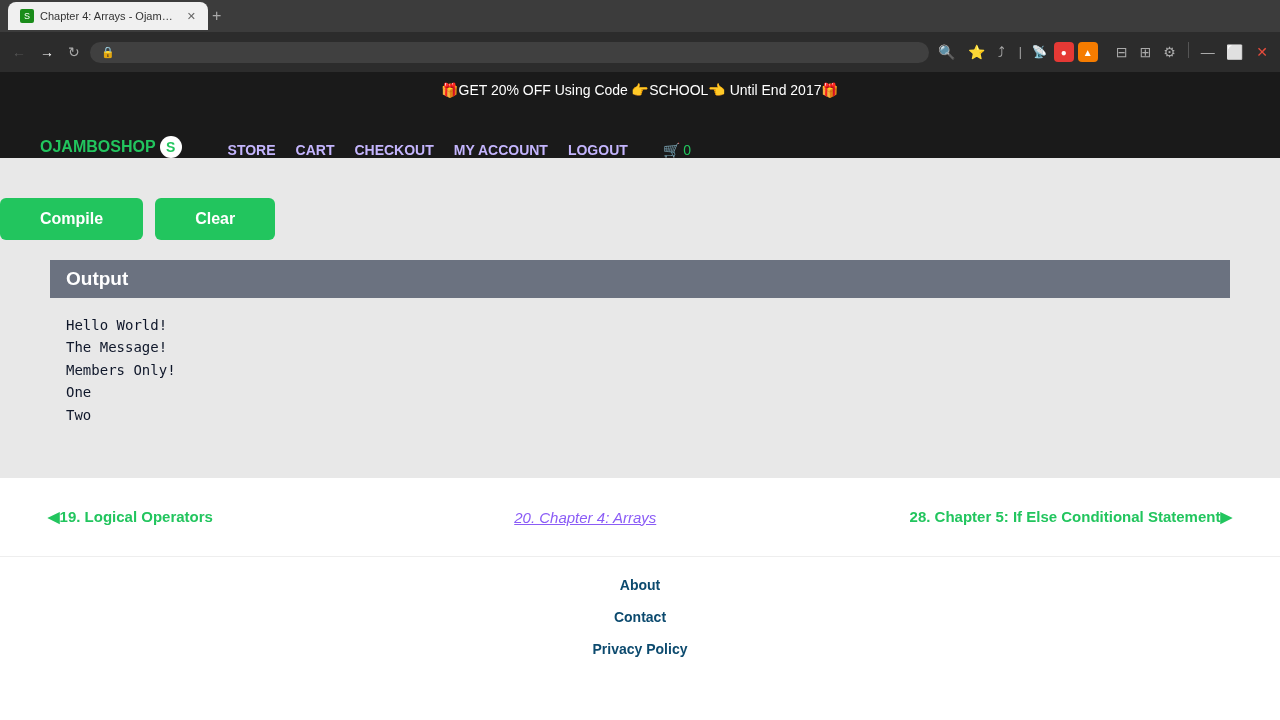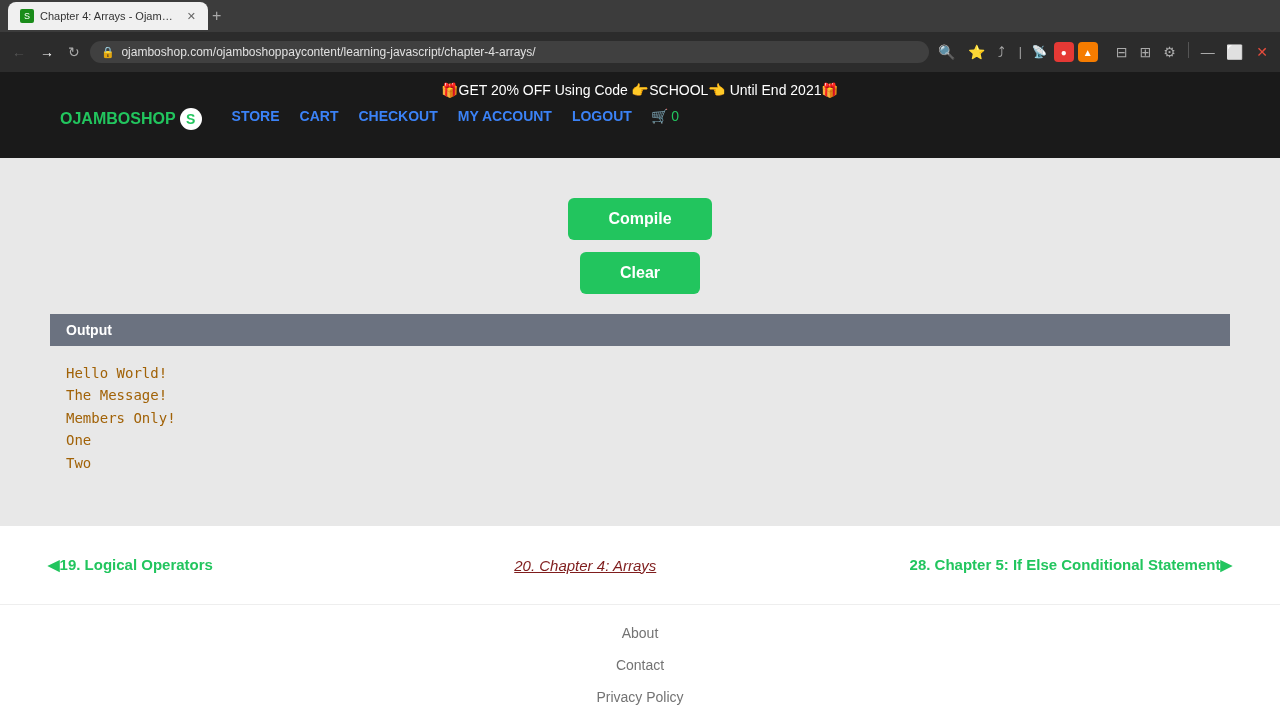--- a/index.html
+++ b/index.html
@@ -145,25 +145,25 @@
       background: #1a1a1a;
       color: #fff;
       text-align: center;
       padding: 10px;
       font-size: 14px;
     }
 
     
     .main-nav {
       background: #1a1a1a;
-      padding: 0 60px;
-      display: flex;
-      align-items: flex-start;
+      padding: 0 40px;
+      display: flex;
+      align-items: flex-end;
       height: 50px;
-      gap: 20px;
+      gap: 36px;
     }
     .nav-logo {
       color: #22c55e;
       font-weight: bold;
       font-size: 16px;
       text-decoration: none;
       display: flex;
       align-items: center;
       gap: 2px;
     }
@@ -179,42 +179,42 @@
       font-size: 14px;
       font-weight: bold;
       margin-left: 2px;
     }
     .nav-links {
       display: flex;
       gap: 20px;
       margin-left: 10px;
     }
     .nav-link {
-      color: #3b82f6;
+      color: #c4b5fd;
       text-decoration: none;
       font-size: 14px;
       font-weight: bold;
     }
     .cart-icon-nav {
       color: #22c55e;
       font-size: 14px;
       display: flex;
       align-items: center;
       gap: 2px;
     }
 
     
     .content-area {
       background: #e8e8e8;
       padding: 20px 0 0 0;
     }
 
     .btn-area {
       display: flex;
-      flex-direction: column;
+      flex-direction: row;
       align-items: center;
       gap: 12px;
       padding: 20px 0;
       background: #e8e8e8;
     }
 
     .compile-btn, .clear-btn {
       background: #22c55e;
       color: #fff;
       border: none;
@@ -227,70 +227,70 @@
     }
 
     .output-section {
       margin: 0 50px 0 50px;
       background: #e8e8e8;
     }
     .output-header {
       background: #6b7280;
       color: #fff;
       padding: 8px 16px;
-      font-size: 14px;
+      font-size: 19px;
       font-weight: bold;
     }
     .output-body {
       background: #e8e8e8;
       padding: 16px;
       font-family: monospace;
       font-size: 14px;
-      color: #a16207;
+      color: #0f172a;
       line-height: 1.6;
       min-height: 180px;
     }
 
     
     .chapter-nav {
       display: flex;
       justify-content: space-between;
       align-items: center;
       padding: 30px 48px;
       background: #fff;
     }
     .chapter-nav-prev, .chapter-nav-next {
       color: #22c55e;
       text-decoration: none;
       font-size: 15px;
       font-weight: bold;
     }
     .chapter-nav-current {
-      color: #7f1d1d;
+      color: #8b5cf6;
       text-decoration: underline;
       font-size: 15px;
       font-style: italic;
       margin-left: 48px;
     }
 
     
     .footer {
       background: #fff;
       padding: 20px;
       display: flex;
       flex-direction: column;
       align-items: center;
       gap: 16px;
       border-top: 1px solid #eee;
     }
     .footer-link {
-      color: #737373;
+      color: #0c4a6e;
       text-decoration: none;
       font-size: 14px;
-      font-weight: normal;
+      font-weight: bold;
     }
   </style>
 </head>
 <body>
 
 <div class="browser-chrome">
 
   <div class="tab-bar">
     <div class="tab">
       <span class="tab-favicon">S</span>
@@ -302,21 +302,20 @@
       
     </div>
   </div>
 
   <div class="address-bar">
     <button class="nav-btn disabled">←</button>
     <button class="nav-btn active">→</button>
     <button class="nav-btn">↻</button>
     <div class="url-bar">
       <span class="url-lock">🔒</span>
-      <span class="url-text">ojamboshop.com/ojamboshoppaycontent/learning-javascript/chapter-4-arrays/</span>
     </div>
     <div class="browser-actions">
       <button class="browser-action-btn">🔍</button>
       <button class="browser-action-btn">⭐</button>
       <button class="browser-action-btn">⤴</button>
     </div>
     <div class="extensions-area">
       <span style="color:#aaa;font-size:12px;margin:0 4px;">|</span>
       <span class="ext-btn" style="background:none;border:none;cursor:pointer;font-size:12px;">📡</span>
       <span class="ext-btn ext-red">●</span>
@@ -330,21 +329,21 @@
       <button class="browser-action-btn">—</button>
       <button class="browser-action-btn">⬜</button>
       <button class="browser-action-btn" style="color:#e74c3c;">✕</button>
     </div>
   </div>
 </div>
 
 <div class="page-wrapper">
 
   <div class="promo-bar">
-    <span>🎁GET 20% OFF Using Code 👉SCHOOL👈 Until End 2021🎁</span>
+    <span>🎁GET 20% OFF Using Code 👉SCHOOL👈 Until End 2017🎁</span>
   </div>
 
   <nav class="main-nav">
     <a href="#" class="nav-logo">
       <span>OJAMBOSHOP</span>
       <span class="nav-logo-s">S</span>
     </a>
     <div class="nav-links">
       <a href="#" class="nav-link">STORE</a>
       <a href="#" class="nav-link">CART</a>

